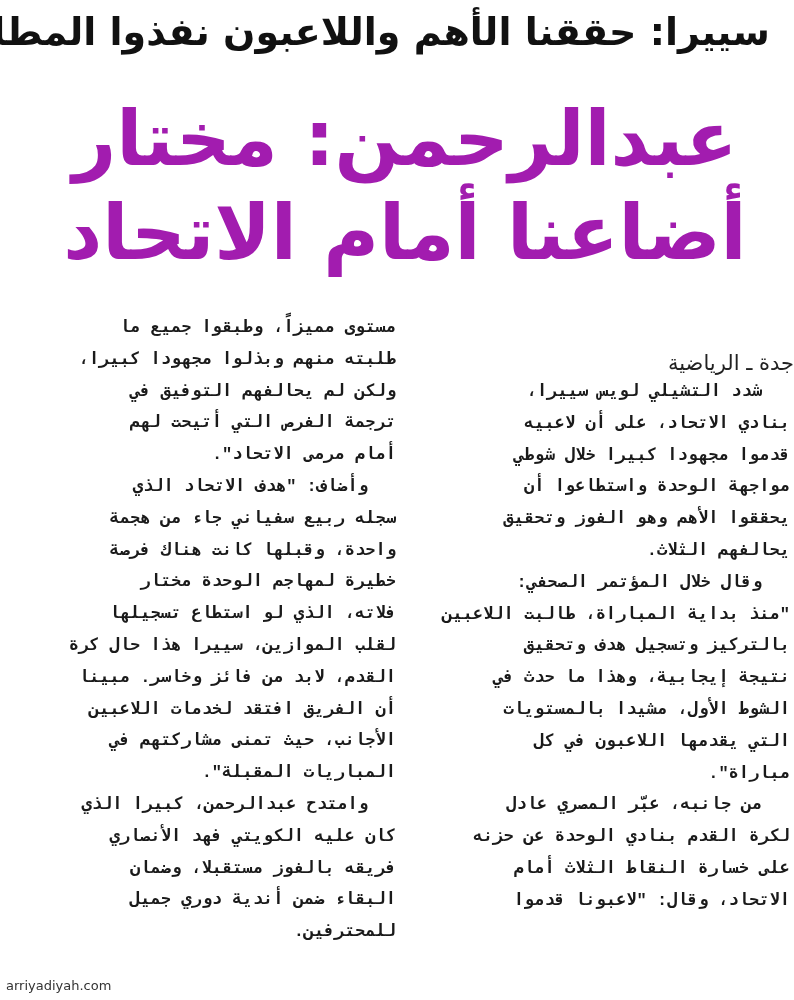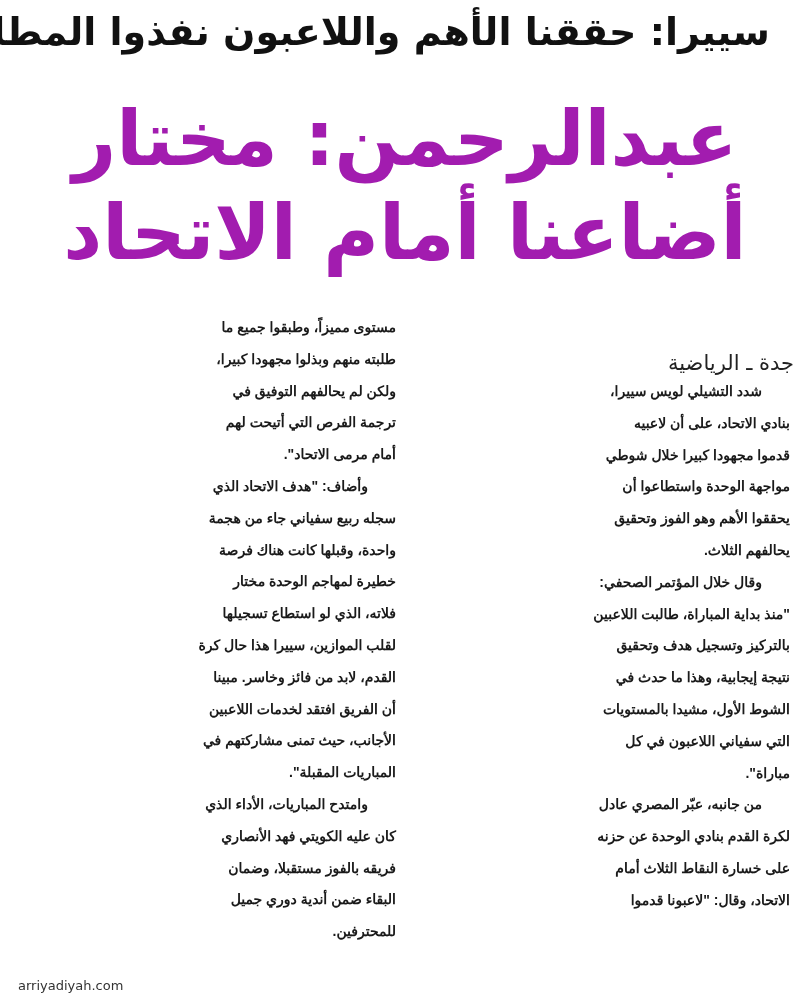--- a/index.html
+++ b/index.html
@@ -59,23 +59,23 @@
       font-family: "DejaVu Sans", sans-serif;
       font-size: 21px;
       line-height: 30px;
       color: #222;
       white-space: nowrap;
       overflow: hidden;
       margin-top: 42px;
     }
     .col {
       position: absolute;
-      font-family: Liberation Sans, sans-serif;
+      font-family: Liberation Mono, monospace;
       font-weight: bold;
-      font-size: 14px;
+      font-size: 17px;
       line-height: 31.8px;
       color: #1a1a1a;
       text-align: justify;
       text-align-last: right;
     }
     .col p {
       margin: 0;
       white-space: nowrap;
     }
     .col p.indent { padding-right: 28px; }
@@ -84,21 +84,21 @@
       right: 4px;
       width: 362px;
     }
     .col-left {
       top: 312px;
       left: 26px;
       width: 370px;
     }
     .watermark {
       position: absolute;
-      left: 18px;
+      left: 6px;
       top: 978px;
       direction: ltr;
       font-family: "DejaVu Sans", sans-serif;
       font-size: 13px;
       line-height: 16px;
       color: #333;
     }
   </style>
 </head>
 <body>
@@ -119,21 +119,21 @@
     <p>بنادي الاتحاد، على أن لاعبيه</p>
     <p>قدموا مجهودا كبيرا خلال شوطي</p>
     <p>مواجهة الوحدة واستطاعوا أن</p>
     <p>يحققوا الأهم وهو الفوز وتحقيق</p>
     <p>يحالفهم الثلاث.</p>
     <p class="indent">وقال خلال المؤتمر الصحفي:</p>
     <p>"منذ بداية المباراة، طالبت اللاعبين</p>
     <p>بالتركيز وتسجيل هدف وتحقيق</p>
     <p>نتيجة إيجابية، وهذا ما حدث في</p>
     <p>الشوط الأول، مشيدا بالمستويات</p>
-    <p>التي سفياني اللاعبون في كل</p>
+    <p>التي يقدمها اللاعبون في كل</p>
     <p>مباراة".</p>
     <p class="indent">من جانبه، عبّر المصري عادل</p>
     <p>لكرة القدم بنادي الوحدة عن حزنه</p>
     <p>على خسارة النقاط الثلاث أمام</p>
     <p>الاتحاد، وقال: "لاعبونا قدموا</p>
   </div>
 
   <div class="col col-left">
     <p>مستوى مميزاً، وطبقوا جميع ما</p>
     <p>طلبته منهم وبذلوا مجهودا كبيرا،</p>
@@ -143,21 +143,21 @@
     <p class="indent">وأضاف: "هدف الاتحاد الذي</p>
     <p>سجله ربيع سفياني جاء من هجمة</p>
     <p>واحدة، وقبلها كانت هناك فرصة</p>
     <p>خطيرة لمهاجم الوحدة مختار</p>
     <p>فلاته، الذي لو استطاع تسجيلها</p>
     <p>لقلب الموازين، سييرا هذا حال كرة</p>
     <p>القدم، لابد من فائز وخاسر. مبينا</p>
     <p>أن الفريق افتقد لخدمات اللاعبين</p>
     <p>الأجانب، حيث تمنى مشاركتهم في</p>
     <p>المباريات المقبلة".</p>
-    <p class="indent">وامتدح المباريات، الأداء الذي</p>
+    <p class="indent">وامتدح عبدالرحمن، كبيرا الذي</p>
     <p>كان عليه الكويتي فهد الأنصاري</p>
     <p>فريقه بالفوز مستقبلا، وضمان</p>
     <p>البقاء ضمن أندية دوري جميل</p>
     <p>للمحترفين.</p>
   </div>
 
   <div class="watermark">arriyadiyah.com</div>
 </div>
 
 </body></html>

